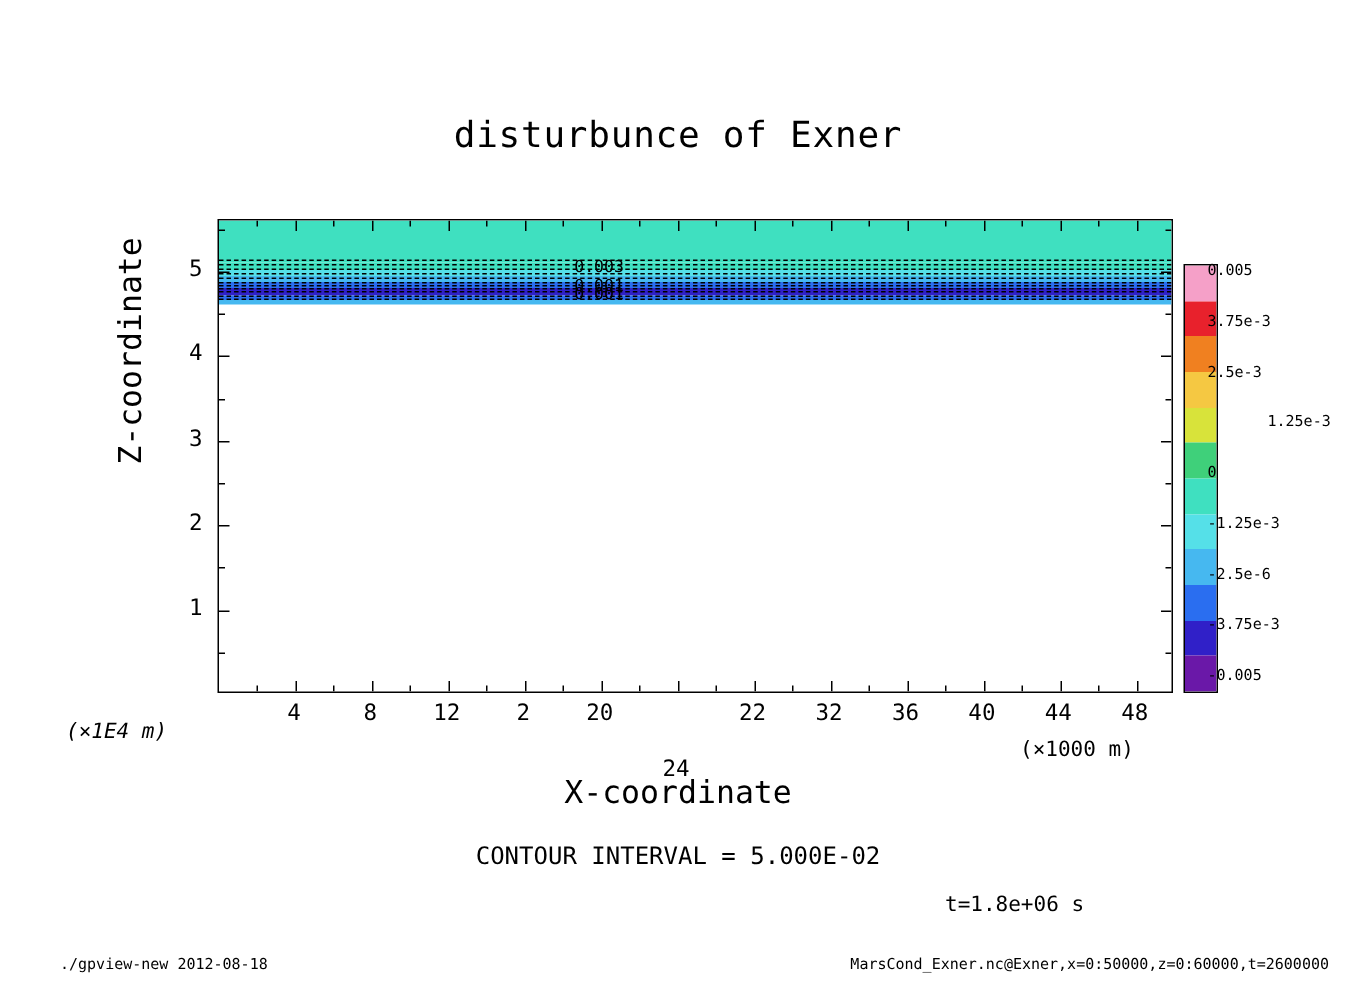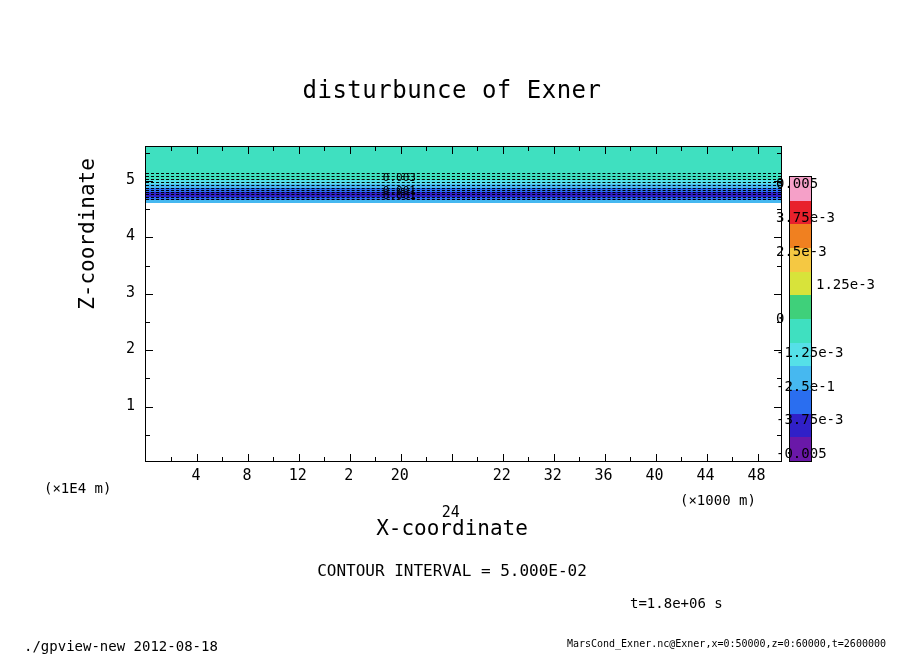--- a/index.html
+++ b/index.html
@@ -108,52 +108,53 @@
     transform: rotate(-90deg);
     transform-origin: center center;
   }
   #x-unit-right {
     left: 680px; top: 492px;
     font-size: 14px;
   }
   #z-unit-left {
     left: 44px; top: 480px;
     font-size: 14px;
+    font-style: italic;
   }
 
   
   #colorbar {
     left: 789px; top: 176px;
     width: 23px; height: 286px;
     border: 1px solid #000000;
     box-sizing: border-box;
     overflow: hidden;
   }
   .cb-cell { width: 100%; }
   .cb-tick-label {
     position: absolute;
-    left: 776px;
-    font-size: 14px;
+    left: 805px;
+    font-size: 10px;
     white-space: nowrap;
     margin-top: -9px;
   }
 
   
   #contour-interval {
     left: 0; top: 561px; width: 904px;
     text-align: center;
     font-size: 16px;
   }
   #time-stamp {
     left: 630px; top: 595px;
     font-size: 14px;
   }
   #footer-left {
-    left: 24px; top: 638px;
-    font-size: 14px;
+    left: 40px; top: 638px;
+    font-size: 10px;
   }
   #footer-right {
     right: 18px; top: 638px;
     font-size: 10px;
     text-align: right;
   }
 </style>
 </head>
 <body>
 
@@ -305,21 +306,21 @@
     <div class="cb-cell" style="height: 23.6667px; background: rgb(48, 32, 200);"></div>
     <div class="cb-cell" style="height: 23.6667px; background: rgb(106, 24, 168);"></div>
   </div>
 <div id="colorbar-labels">
     <div class="cb-tick-label" style="top: 184px;">0.005</div>
     <div class="cb-tick-label" style="top: 217.75px;">3.75e-3</div>
     <div class="cb-tick-label" style="top: 251.5px;">2.5e-3</div>
     <div class="cb-tick-label" style="top: 285.25px; margin-left: 40px;">1.25e-3</div>
     <div class="cb-tick-label" style="top: 319px;">0</div>
     <div class="cb-tick-label" style="top: 352.75px;">-1.25e-3</div>
-    <div class="cb-tick-label" style="top: 386.5px;">-2.5e-1</div>
+    <div class="cb-tick-label" style="top: 386.5px;">-2.5e-6</div>
     <div class="cb-tick-label" style="top: 420.25px;">-3.75e-3</div>
     <div class="cb-tick-label" style="top: 454px;">-0.005</div>
   </div>
 
 <div class="abs" id="contour-interval">CONTOUR INTERVAL = 5.000E-02</div>
 <div class="abs" id="time-stamp">t=1.8e+06 s</div>
 <div class="abs" id="footer-left">./gpview-new  2012-08-18</div>
 <div class="abs" id="footer-right">MarsCond_Exner.nc@Exner,x=0:50000,z=0:60000,t=2600000</div>
 
 </body></html>

